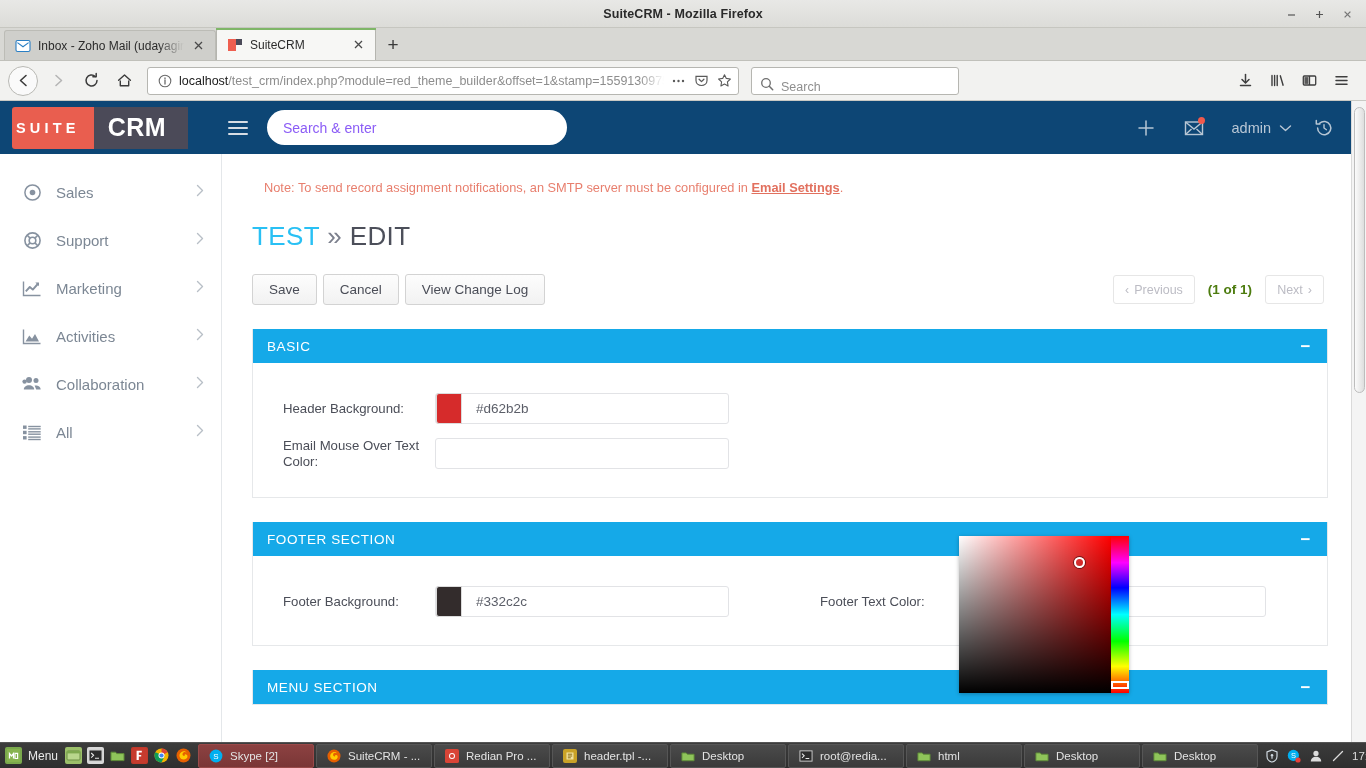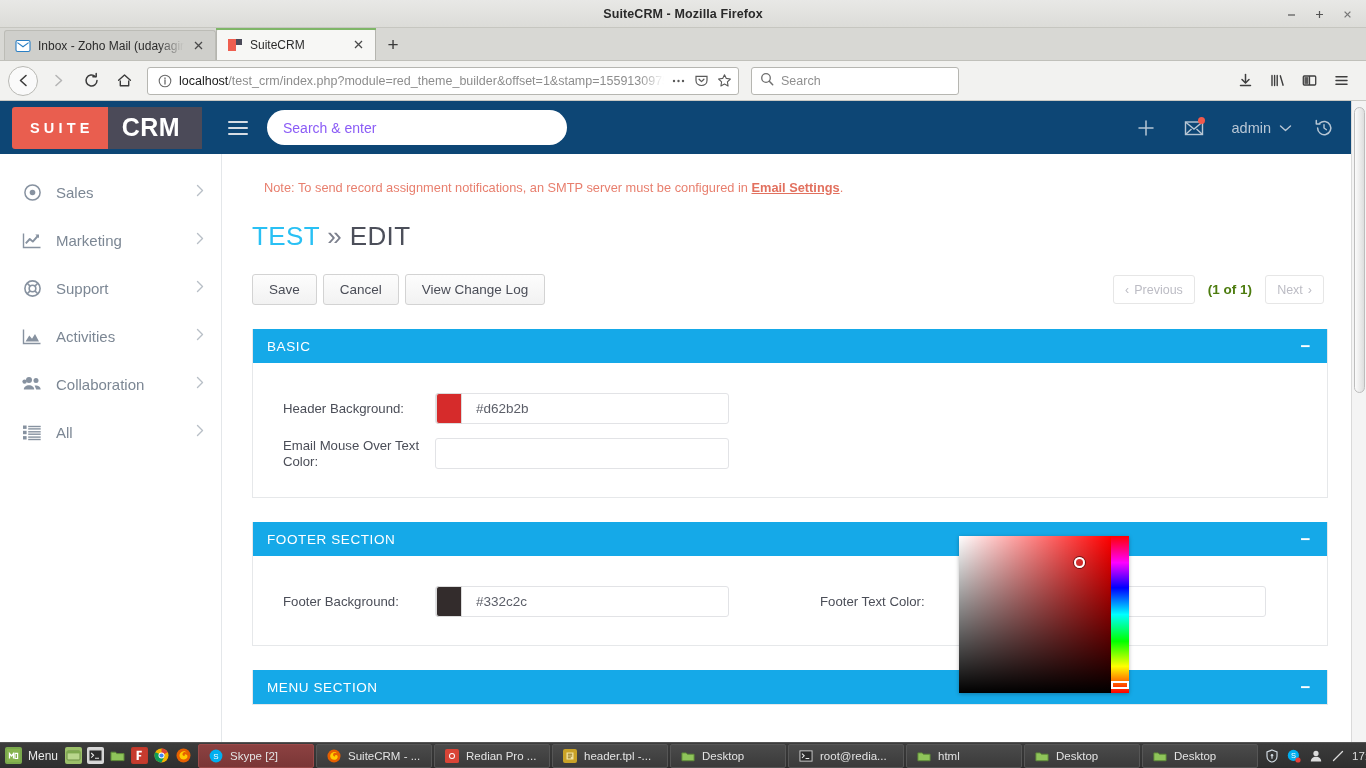--- a/index.html
+++ b/index.html
@@ -79,40 +79,40 @@
     flex: 1; font-size: 12.5px; color: #8d8d8d; white-space: nowrap; overflow: hidden;
     -webkit-mask-image: linear-gradient(to right, #000 95%, transparent 100%);
     mask-image: linear-gradient(to right, #000 95%, transparent 100%);
   }
   .url-text b { color: #1a1a1a; font-weight: normal; }
   .url-icon { width: 17px; height: 17px; display: flex; align-items: center; justify-content: center; color: #6a6a6a; flex: none; }
 
   .searchbar {
     flex: none; width: 208px; height: 28px; margin-left: 11px;
     background: #fff; border: 1px solid #b6b6b1; border-radius: 3px;
-    display: flex; align-items: center; padding: 0 8px; gap: 7px;
+    display: flex; align-items: flex-end; padding: 0 8px; gap: 7px;
     font-size: 12.5px; color: #8f8f8f;
   }
   .ff-right { margin-left: auto; display: flex; align-items: center; gap: 2px; padding-right: 2px; }
   .ff-right .nav-btn { width: 30px; color: #3e3e3e; }
 
   
   .viewport { width: 1366px; height: 641px; background: #fff; position: relative; overflow: hidden; }
 
   
   .crm-header {
     height: 53px; background: #0d4675; display: flex; align-items: center;
     padding: 0 0 0 12px; position: relative;
   }
   .crm-logo {
     width: 194px; height: 42px; display: flex; align-items: center; border-radius: 3px; overflow: hidden;
   }
   .logo-suite {
     background: #e95e4f; color: #fff; font-size: 14.5px; letter-spacing: 4.2px;
-    font-weight: bold; padding: 0 14px 0 18px; height: 42px; display: flex; align-items: center;
+    font-weight: bold; padding: 0 14px 0 4px; height: 42px; display: flex; align-items: center;
   }
   .logo-crm {
     background: #4b4a58; color: #fff; font-size: 25px; font-weight: bold;
     padding: 0 22px 0 14px; height: 42px; display: flex; align-items: center; letter-spacing: .5px;
   }
   .burger { margin-left: 22px; display: flex; flex-direction: column; gap: 4px; width: 20px; }
   .burger i { display: block; height: 2px; background: #d7dde4; border-radius: 1px; }
   .crm-search {
     margin-left: 19px; width: 300px; height: 35px; background: #fff;
     border-radius: 18px; display: flex; align-items: center; padding: 0 16px;
@@ -449,43 +449,43 @@
           <span class="side-label">Sales</span>
           <span class="side-caret">
             <svg width="8" height="13" viewBox="0 0 8 13">
                 <path d="M1.5 1.5l5 5-5 5" fill="none" stroke="#b8bfc7" stroke-width="1.4" stroke-linecap="round" stroke-linejoin="round"></path>
               </svg>
           </span>
         </div>
 
         <div class="side-item">
           <span class="side-ico">
+            <svg width="19" height="19" viewBox="0 0 19 19">
+              <circle cx="9.5" cy="9.5" r="7.6" fill="none" stroke="#8792a0" stroke-width="1.6"></circle>
+              <circle cx="9.5" cy="9.5" r="3.3" fill="none" stroke="#8792a0" stroke-width="1.6"></circle>
+              <path d="M4.2 4.2l2.9 2.9M14.8 4.2l-2.9 2.9M4.2 14.8l2.9-2.9M14.8 14.8l-2.9-2.9" stroke="#8792a0" stroke-width="1.6"></path>
+            </svg>
+          </span>
+          <span class="side-label">Support</span>
+          <span class="side-caret">
+            <svg width="8" height="13" viewBox="0 0 8 13">
+                <path d="M1.5 1.5l5 5-5 5" fill="none" stroke="#b8bfc7" stroke-width="1.4" stroke-linecap="round" stroke-linejoin="round"></path>
+              </svg>
+          </span>
+        </div>
+
+        <div class="side-item">
+          <span class="side-ico">
             <svg width="20" height="19" viewBox="0 0 20 19">
               <path d="M1.5 2.5v14h17" fill="none" stroke="#8792a0" stroke-width="1.4"></path>
               <path d="M3.8 12.4l4-4.4 3 2.6 5.4-6.1" fill="none" stroke="#8792a0" stroke-width="1.9" stroke-linejoin="round"></path>
               <path d="M13.3 3.6h3.7v3.6" fill="#8792a0"></path>
             </svg>
           </span>
           <span class="side-label">Marketing</span>
-          <span class="side-caret">
-            <svg width="8" height="13" viewBox="0 0 8 13">
-                <path d="M1.5 1.5l5 5-5 5" fill="none" stroke="#b8bfc7" stroke-width="1.4" stroke-linecap="round" stroke-linejoin="round"></path>
-              </svg>
-          </span>
-        </div>
-
-        <div class="side-item">
-          <span class="side-ico">
-            <svg width="19" height="19" viewBox="0 0 19 19">
-              <circle cx="9.5" cy="9.5" r="7.6" fill="none" stroke="#8792a0" stroke-width="1.6"></circle>
-              <circle cx="9.5" cy="9.5" r="3.3" fill="none" stroke="#8792a0" stroke-width="1.6"></circle>
-              <path d="M4.2 4.2l2.9 2.9M14.8 4.2l-2.9 2.9M4.2 14.8l2.9-2.9M14.8 14.8l-2.9-2.9" stroke="#8792a0" stroke-width="1.6"></path>
-            </svg>
-          </span>
-          <span class="side-label">Support</span>
           <span class="side-caret">
             <svg width="8" height="13" viewBox="0 0 8 13">
                 <path d="M1.5 1.5l5 5-5 5" fill="none" stroke="#b8bfc7" stroke-width="1.4" stroke-linecap="round" stroke-linejoin="round"></path>
               </svg>
           </span>
         </div>
 
         <div class="side-item">
           <span class="side-ico">
             <svg width="20" height="19" viewBox="0 0 20 19">

